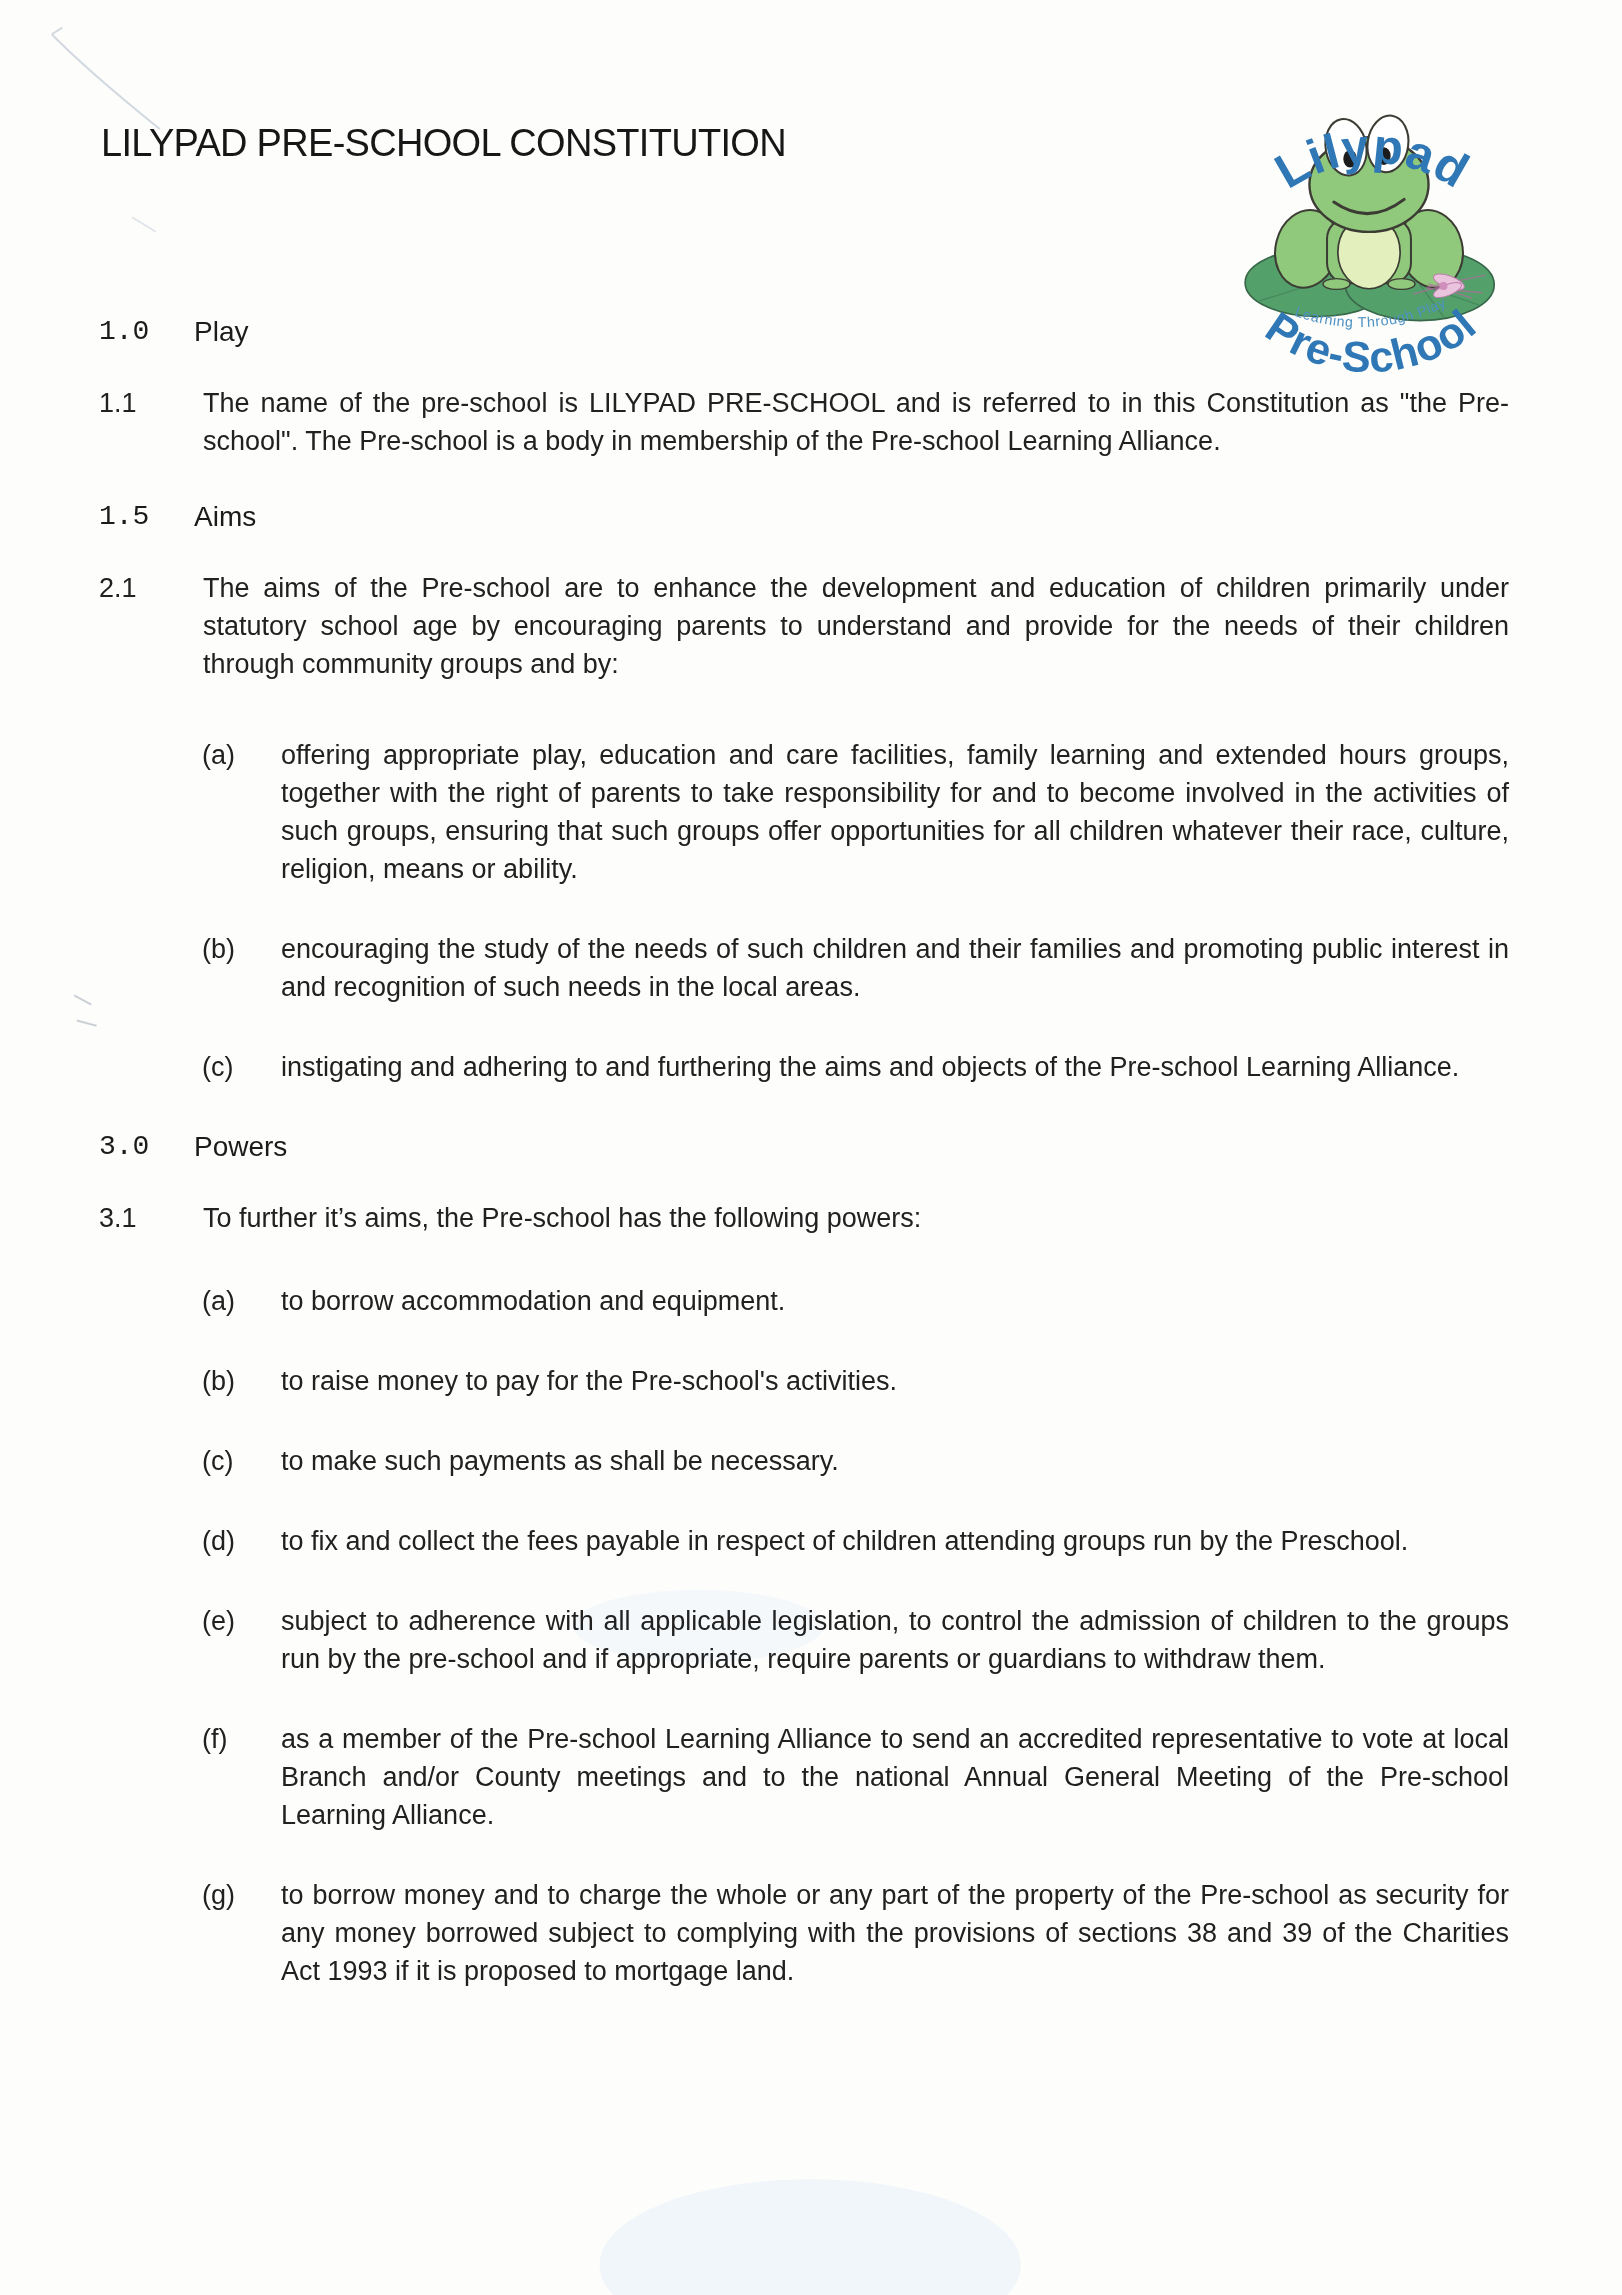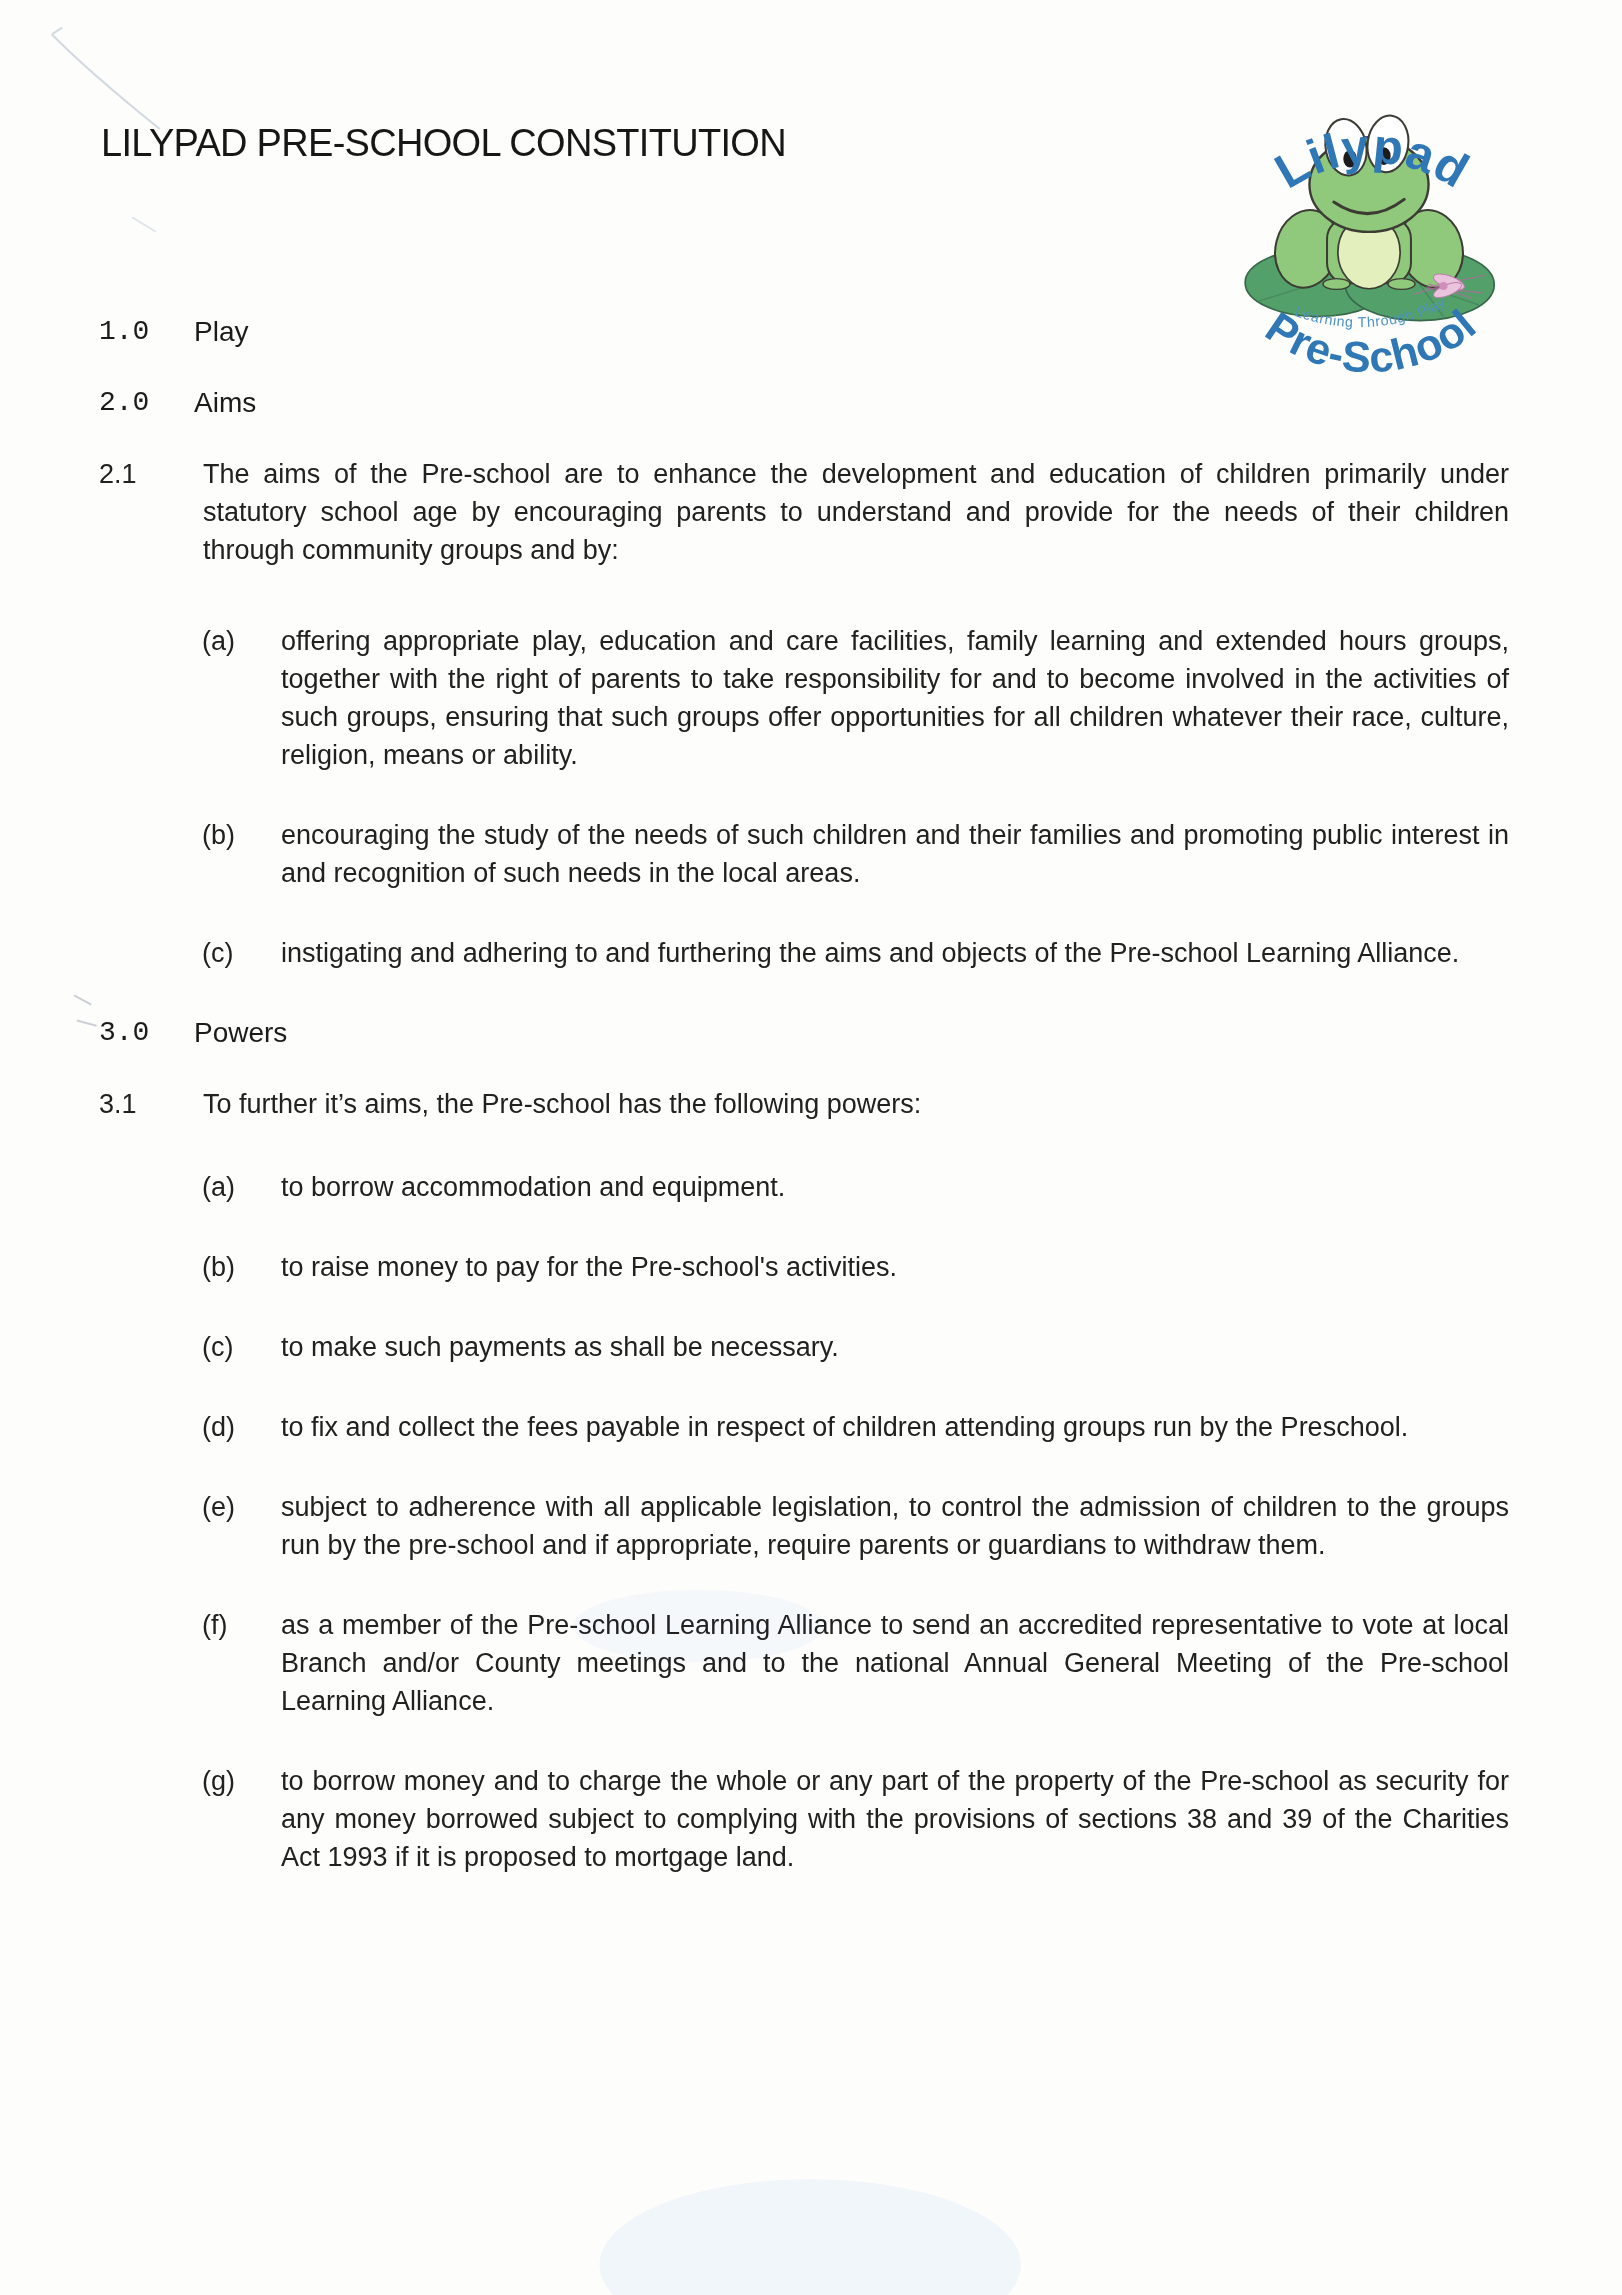--- a/index.html
+++ b/index.html
@@ -104,23 +104,27 @@
       <text class="arc-bottom" text-anchor="middle" fill="#2f78b5"><textPath href="#arcBottom" startOffset="50%">Pre-School</textPath></text>
     </svg>
   </div>
 
   <main class="content">
 
     <div class="sec-head">
       <span class="num">1.0</span>
       <span class="lbl">Play</span>
     </div>
+    <div class="para">
+      <span class="num">1.1</span>
+      <p class="txt">The name of the pre-school is LILYPAD PRE-SCHOOL and is referred to in this Constitution as  "the Pre-school".  The Pre-school is a body in membership of the Pre-school Learning Alliance.</p>
+    </div>
 
     <div class="sec-head">
-      <span class="num">2.0</span>
+      <span class="num">1.5</span>
       <span class="lbl">Aims</span>
     </div>
     <div class="para mb-xl">
       <span class="num">2.1</span>
       <p class="txt">The aims of the Pre-school are to enhance the development and education of children primarily under statutory school age by encouraging parents to understand and provide for the needs of their children through community groups and by:</p>
     </div>
     <div class="litem">
       <span class="mark">(a)</span>
       <p class="txt">offering appropriate play, education and care facilities, family learning and extended hours groups, together with the right of parents to take responsibility for and to become involved in the activities of such groups, ensuring that such groups offer opportunities for all children whatever their race, culture, religion, means or ability.</p>
     </div>

